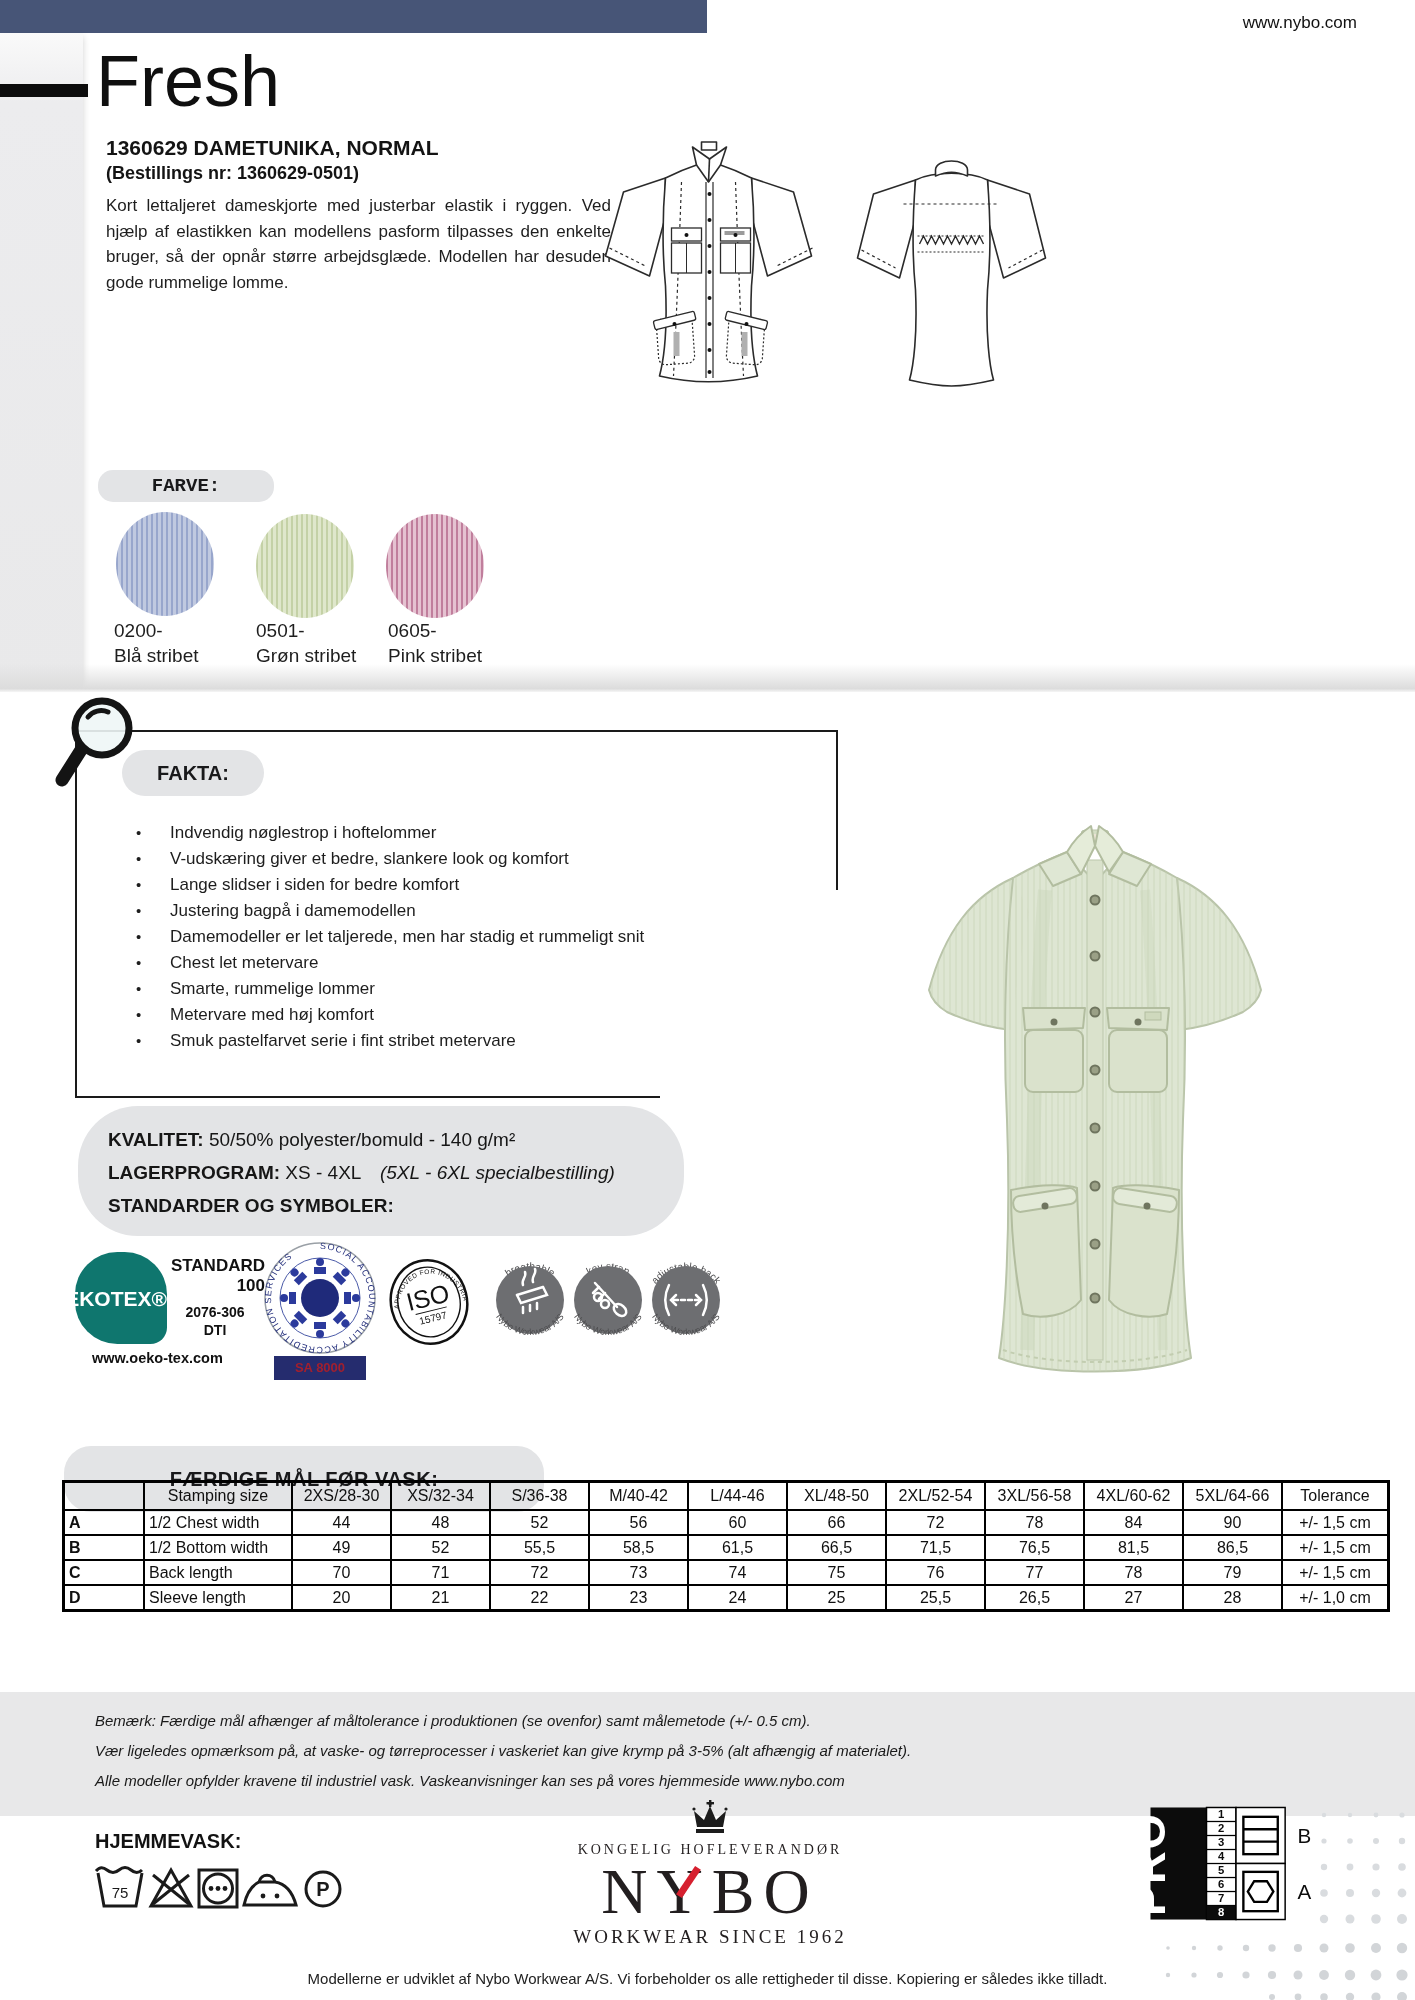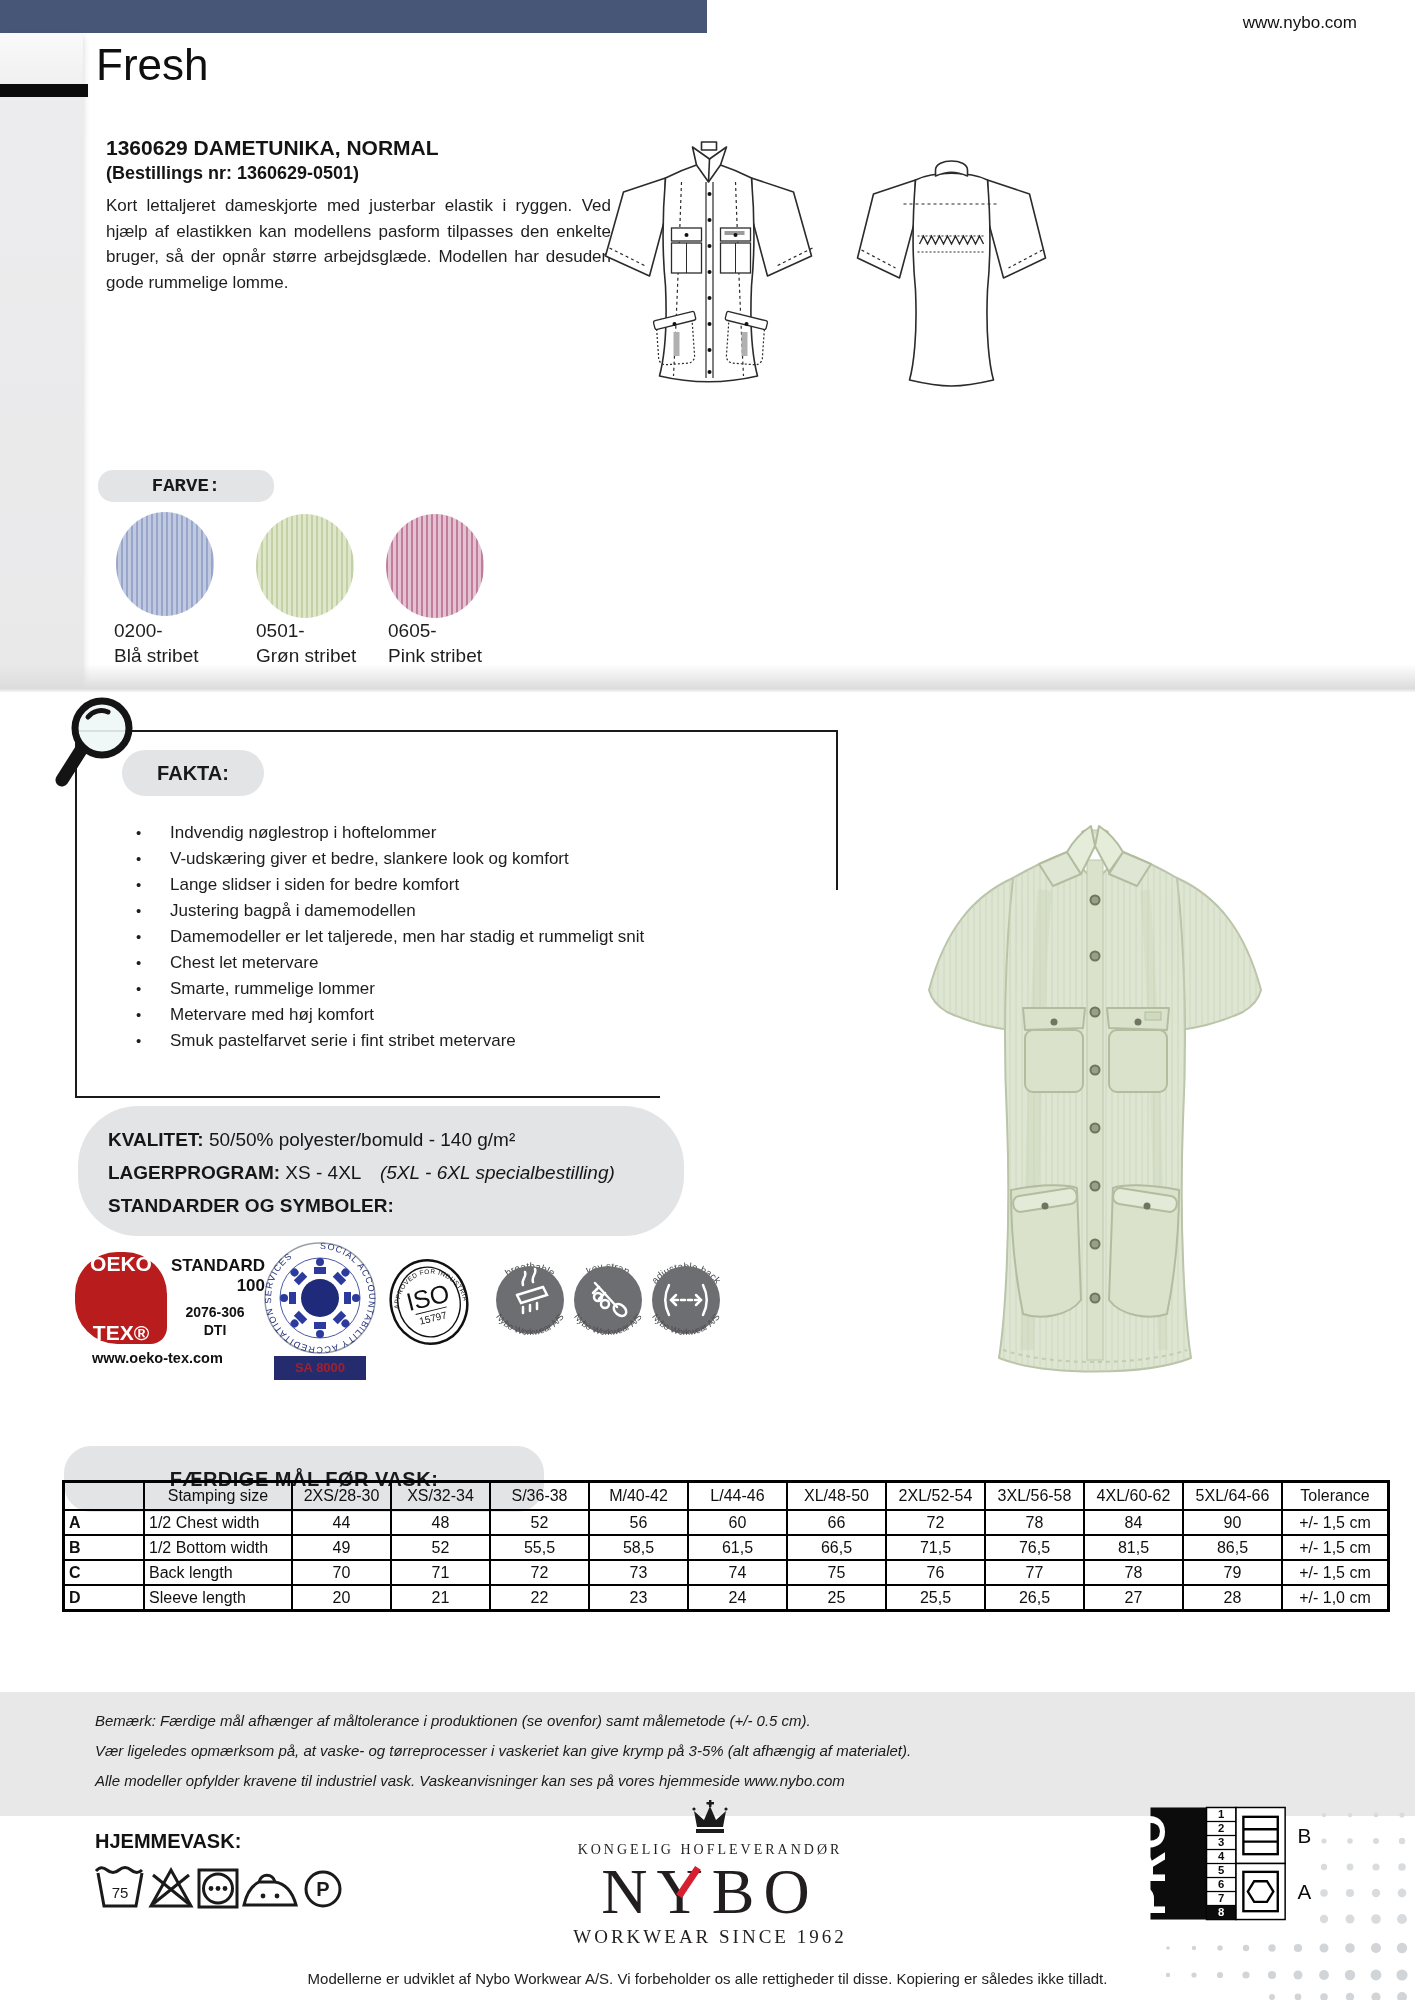--- a/index.html
+++ b/index.html
@@ -8,21 +8,21 @@
 
   
   .top-bar{position:absolute;left:0;top:0;width:707px;height:33px;background:#475577;}
   .site-url{position:absolute;top:13px;right:58px;font-size:17px;color:#111;}
   .left-strip{position:absolute;left:0;top:33px;width:83px;height:657px;
               background:linear-gradient(180deg,#fafafa 0,#ececee 70px,#e9e9ea 100%);
               box-shadow:4px 0 7px -4px rgba(0,0,0,.18);}
   .panel-shadow{position:absolute;left:0;top:664px;width:1415px;height:28px;
                 background:linear-gradient(180deg,rgba(255,255,255,0) 0,#dcdcdc 88%,#f6f6f6 100%);}
   .title-dash{position:absolute;left:0;top:84px;width:88px;height:13px;background:#0c0c0c;}
-  .brand-title{position:absolute;left:96px;top:40px;font-size:44px;letter-spacing:0;
+  .brand-title{position:absolute;left:96px;top:40px;font-size:72px;letter-spacing:0;
                color:#0f0f0f;font-weight:400;}
 
   
   .product-title{position:absolute;left:106px;top:136px;font-size:21px;font-weight:bold;color:#141414;}
   .order-number{position:absolute;left:106px;top:163px;font-size:18px;font-weight:bold;color:#141414;}
   .product-description{position:absolute;left:106px;top:193px;width:505px;font-size:17px;
                        line-height:1.5;text-align:justify;color:#1e1e1e;}
 
   .tech-draw{position:absolute;}
   .tech-front{left:592px;top:136px;}
@@ -57,23 +57,23 @@
   .product-photo{position:absolute;left:845px;top:760px;}
 
   
   .quality-pill{position:absolute;left:78px;top:1106px;width:606px;height:130px;border-radius:60px;
                 background:#e3e4e6;padding:0;box-sizing:border-box;}
   .quality-inner{padding:17px 0 0 30px;font-size:19px;line-height:33px;color:#161616;}
   .q-label{font-weight:bold;}
   .q-note{font-style:italic;margin-left:14px;}
 
   
-  .oeko-badge{position:absolute;left:75px;top:1252px;width:92px;height:92px;background:#b91c1c;
-              border-radius:46% 46% 18% 46%;display:flex;flex-direction:column;align-items:center;
-              justify-content:space-between;color:#fff;font-weight:bold;font-size:21px;line-height:23px;}
+  .oeko-badge{position:absolute;left:75px;top:1252px;width:92px;height:92px;background:#0f766e;
+              border-radius:46% 46% 18% 46%;display:flex;align-items:center;
+              justify-content:flex-end;color:#fff;font-weight:bold;font-size:21px;line-height:23px;}
   .oeko-standard{position:absolute;left:165px;top:1256px;width:100px;text-align:right;font-weight:bold;
                  font-size:17px;line-height:20px;color:#111;}
   .oeko-cert{position:absolute;left:165px;top:1303px;width:100px;text-align:center;font-weight:bold;
              font-size:14px;line-height:18px;color:#111;}
   .oeko-url{position:absolute;left:92px;top:1350px;font-weight:bold;font-size:14.5px;color:#111;}
   .cert{position:absolute;}
   .sa-seal{left:262px;top:1240px;} .iso-stamp{left:383px;top:1252px;}
   .badge-0{left:487px;top:1243px;} .badge-1{left:565px;top:1243px;} .badge-2{left:643px;top:1243px;}
 
   

